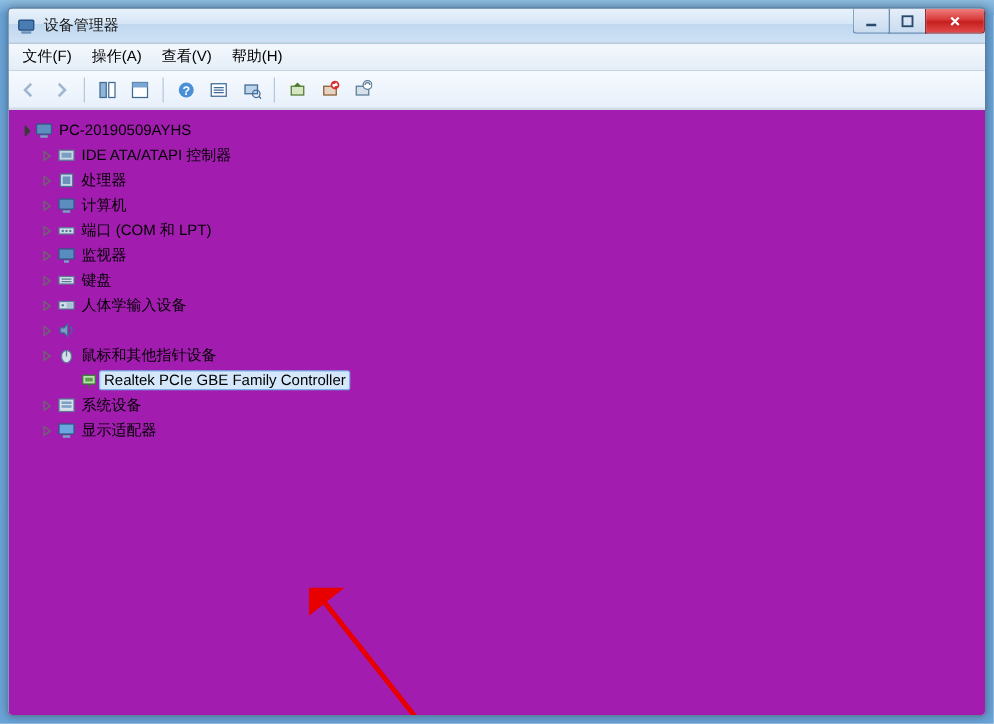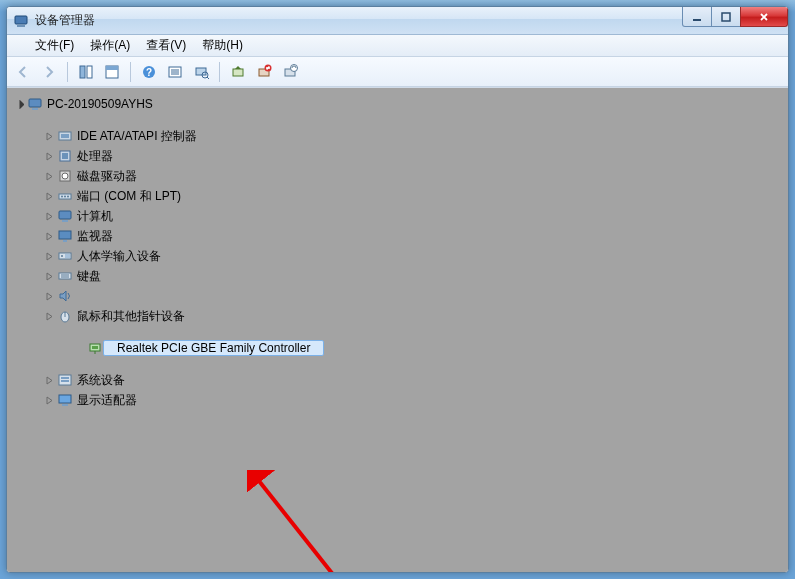--- a/index.html
+++ b/index.html
@@ -74,21 +74,21 @@
     border-color: #9c2a2a;
     border-bottom-right-radius: 3px;
   }
   .winbtn svg { width: 12px; height: 12px; }
   
   .menubar {
     height: 22px;
     background: linear-gradient(#f4f8fd,#e4edf7);
     border-bottom: 1px solid #c6d4e4;
     display: flex; align-items: center;
-    padding: 0 20px;
+    padding: 0 3px;
   }
   .menuitem {
     padding: 2px 8px;
     color: #000;
     cursor: default;
   }
   
   .toolbar {
     height: 30px;
     background: linear-gradient(#f6faff,#e8f0fa);
@@ -107,27 +107,27 @@
   .tsep {
     width: 1px; height: 20px;
     background: #b8c8dc;
     margin: 0 4px;
   }
   .tbtn svg { width: 16px; height: 16px; }
   
   .content {
     flex: 1;
     border-top: 1px solid #d0dbe8;
-    background: #a3a3a3;
+    background: #a21caf;
     overflow: auto;
     padding: 6px 4px;
     position: relative;
   }
   .treelist { list-style: none; margin: 0; padding: 0; }
-  .treelist ul { list-style: none; margin: 12px; padding: 0 0 0 18px; }
+  .treelist ul { list-style: none; margin: 0; padding: 0 0 0 18px; }
   .node {
     display: flex; align-items: center;
     height: 20px;
     padding-left: 2px;
     white-space: nowrap;
   }
   .arrow {
     width: 12px; height: 12px;
     margin-right: 2px;
     display: inline-flex; align-items: center; justify-content: center;
@@ -138,21 +138,21 @@
   .nicon {
     width: 16px; height: 16px;
     margin-right: 4px;
     display: inline-flex; align-items: center; justify-content: center;
   }
   .nlabel { color: #000; }
   .selected {
     background: #d5e8fb;
     border: 1px solid #7bb1e8;
     border-radius: 2px;
-    padding: 0 13px;
+    padding: 0 3px;
     margin-left: -4px;
   }
   
   .annot {
     position: absolute;
     left: 240px; top: 382px;
     pointer-events: none;
   }
   
   .content::-webkit-scrollbar { width: 16px; }
@@ -320,25 +320,25 @@
             </li>
             <li>
               <div class="node">
                 <span class="arrow">
                   <svg viewBox="0 0 9 9">
                     <path d="M2 1 L7 4.5 L2 8 Z" fill="none" stroke="#6a6a6a"></path>
                   </svg>
                 </span>
                 <span class="nicon">
                   <svg viewBox="0 0 16 16">
-                    <rect x="3" y="3" width="10" height="10" fill="#d6d6d6" stroke="#6a6a6a"></rect>
-                    <circle cx="8" cy="8" r="3" fill="#fff" stroke="#6a6a6a"></circle>
-                  </svg>
-                </span>
-                <span class="nlabel">磁盘驱动器</span>
+                    <rect x="2" y="3" width="12" height="8" rx="1" fill="#5c8cc0" stroke="#2f5a86"></rect>
+                    <rect x="5" y="12" width="6" height="2" fill="#7a9fc4"></rect>
+                  </svg>
+                </span>
+                <span class="nlabel">计算机</span>
               </div>
             </li>
             <li>
               <div class="node">
                 <span class="arrow">
                   <svg viewBox="0 0 9 9">
                     <path d="M2 1 L7 4.5 L2 8 Z" fill="none" stroke="#6a6a6a"></path>
                   </svg>
                 </span>
                 <span class="nicon">
@@ -354,75 +354,59 @@
             </li>
             <li>
               <div class="node">
                 <span class="arrow">
                   <svg viewBox="0 0 9 9">
                     <path d="M2 1 L7 4.5 L2 8 Z" fill="none" stroke="#6a6a6a"></path>
                   </svg>
                 </span>
                 <span class="nicon">
                   <svg viewBox="0 0 16 16">
-                    <rect x="2" y="3" width="12" height="8" rx="1" fill="#5c8cc0" stroke="#2f5a86"></rect>
-                    <rect x="5" y="12" width="6" height="2" fill="#7a9fc4"></rect>
-                  </svg>
-                </span>
-                <span class="nlabel">计算机</span>
-              </div>
-            </li>
-            <li>
-              <div class="node">
-                <span class="arrow">
-                  <svg viewBox="0 0 9 9">
-                    <path d="M2 1 L7 4.5 L2 8 Z" fill="none" stroke="#6a6a6a"></path>
-                  </svg>
-                </span>
-                <span class="nicon">
-                  <svg viewBox="0 0 16 16">
                     <rect x="2" y="3" width="12" height="8" fill="#5a8cc0" stroke="#2f5a86"></rect>
                     <rect x="6" y="12" width="4" height="2" fill="#7a9fc4"></rect>
                   </svg>
                 </span>
                 <span class="nlabel">监视器</span>
+              </div>
+            </li>
+            <li>
+              <div class="node">
+                <span class="arrow">
+                  <svg viewBox="0 0 9 9">
+                    <path d="M2 1 L7 4.5 L2 8 Z" fill="none" stroke="#6a6a6a"></path>
+                  </svg>
+                </span>
+                <span class="nicon">
+                  <svg viewBox="0 0 16 16">
+                    <rect x="2" y="5" width="12" height="6" fill="#d6e0ea" stroke="#5a7a96"></rect>
+                    <line x1="4" y1="7" x2="12" y2="7" stroke="#5a7a96"></line>
+                    <line x1="4" y1="9" x2="12" y2="9" stroke="#5a7a96"></line>
+                  </svg>
+                </span>
+                <span class="nlabel">键盘</span>
               </div>
             </li>
             <li>
               <div class="node">
                 <span class="arrow">
                   <svg viewBox="0 0 9 9">
                     <path d="M2 1 L7 4.5 L2 8 Z" fill="none" stroke="#6a6a6a"></path>
                   </svg>
                 </span>
                 <span class="nicon">
                   <svg viewBox="0 0 16 16">
                     <rect x="2" y="5" width="12" height="6" fill="#d6e0ea" stroke="#5a7a96"></rect>
                     <circle cx="5" cy="8" r="1" fill="#5a7a96"></circle>
                     <rect x="8" y="6" width="5" height="4" fill="#a6c0da"></rect>
                   </svg>
                 </span>
                 <span class="nlabel">人体学输入设备</span>
-              </div>
-            </li>
-            <li>
-              <div class="node">
-                <span class="arrow">
-                  <svg viewBox="0 0 9 9">
-                    <path d="M2 1 L7 4.5 L2 8 Z" fill="none" stroke="#6a6a6a"></path>
-                  </svg>
-                </span>
-                <span class="nicon">
-                  <svg viewBox="0 0 16 16">
-                    <rect x="2" y="5" width="12" height="6" fill="#d6e0ea" stroke="#5a7a96"></rect>
-                    <line x1="4" y1="7" x2="12" y2="7" stroke="#5a7a96"></line>
-                    <line x1="4" y1="9" x2="12" y2="9" stroke="#5a7a96"></line>
-                  </svg>
-                </span>
-                <span class="nlabel">键盘</span>
               </div>
             </li>
             <li>
               <div class="node">
                 <span class="arrow">
                   <svg viewBox="0 0 9 9">
                     <path d="M2 1 L7 4.5 L2 8 Z" fill="none" stroke="#6a6a6a"></path>
                   </svg>
                 </span>
                 <span class="nicon">

